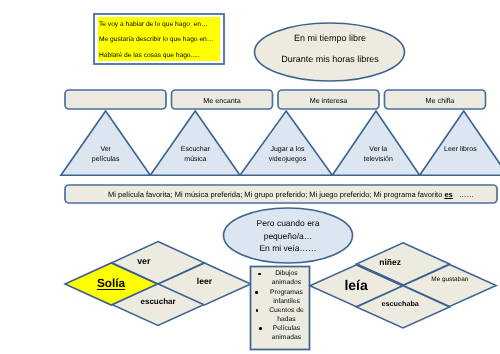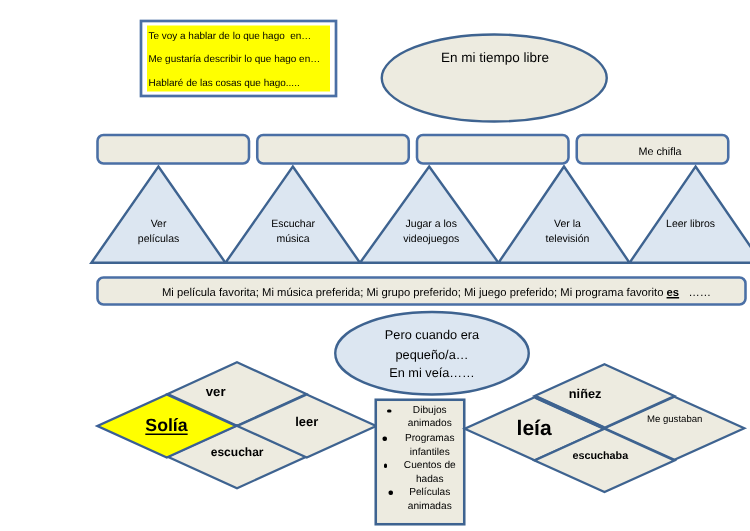--- a/index.html
+++ b/index.html
@@ -81,22 +81,24 @@
 
   <polygon points="342.4,264.8 389,285.8 342.4,306.8 295.8,285.8" fill="#edebe0" stroke="#3e6390" stroke-width="1.5"></polygon>
   <polygon points="435.6,264.5 482.2,285.5 435.6,306.5 389,285.5" fill="#edebe0" stroke="#3e6390" stroke-width="1.5"></polygon>
   <polygon points="389,242.8 435.6,264 389,285.2 342.4,264" fill="#edebe0" stroke="#3e6390" stroke-width="1.5"></polygon>
   <polygon points="389,285.8 435.6,307 389,328 342.4,307" fill="#edebe0" stroke="#3e6390" stroke-width="1.5"></polygon>
   <line x1="342.9" y1="264.6" x2="388.6" y2="285.3" stroke="#3e6390" stroke-width="2.6"></line>
 </svg>
 
 <div class="txt" id="intro-text"><div>Te voy a hablar de lo que hago  en…</div><div>Me gustaría describir lo que hago en…</div><div>Hablaré de las cosas que hago.....</div></div>
 
-<div class="txt" id="ellipse1-text"><div>En mi tiempo libre</div></div>
+<div class="txt" id="ellipse1-text"><div>En mi tiempo libre</div><div>Durante mis horas libres</div></div>
 
+<div class="txt opinion-label" style="left:157.5px;width:101px;">Me encanta</div>
+<div class="txt opinion-label" style="left:264px;width:101px;">Me interesa</div>
 <div class="txt opinion-label" style="left:370.5px;width:111px;">Me chifla</div>
 
 <div class="txt tri-label" style="left:48.7px;top:144.7px;"><div>Ver</div><div>películas</div></div>
 <div class="txt tri-label" style="left:138.4px;top:144.7px;"><div>Escuchar</div><div>música</div></div>
 <div class="txt tri-label" style="left:230.5px;top:144.7px;"><div>Jugar a los</div><div>videojuegos</div></div>
 <div class="txt tri-label" style="left:321.3px;top:144.7px;"><div>Ver la</div><div>televisión</div></div>
 <div class="txt tri-label" style="left:403.4px;top:144.9px;"><div>Leer libros</div></div>
 
 <div class="txt" id="sentence-bar-text"><span>Mi película favorita; Mi música preferida; Mi grupo preferido; Mi juego preferido; Mi programa favorito </span><b>es</b><span>   ……</span></div>
 

